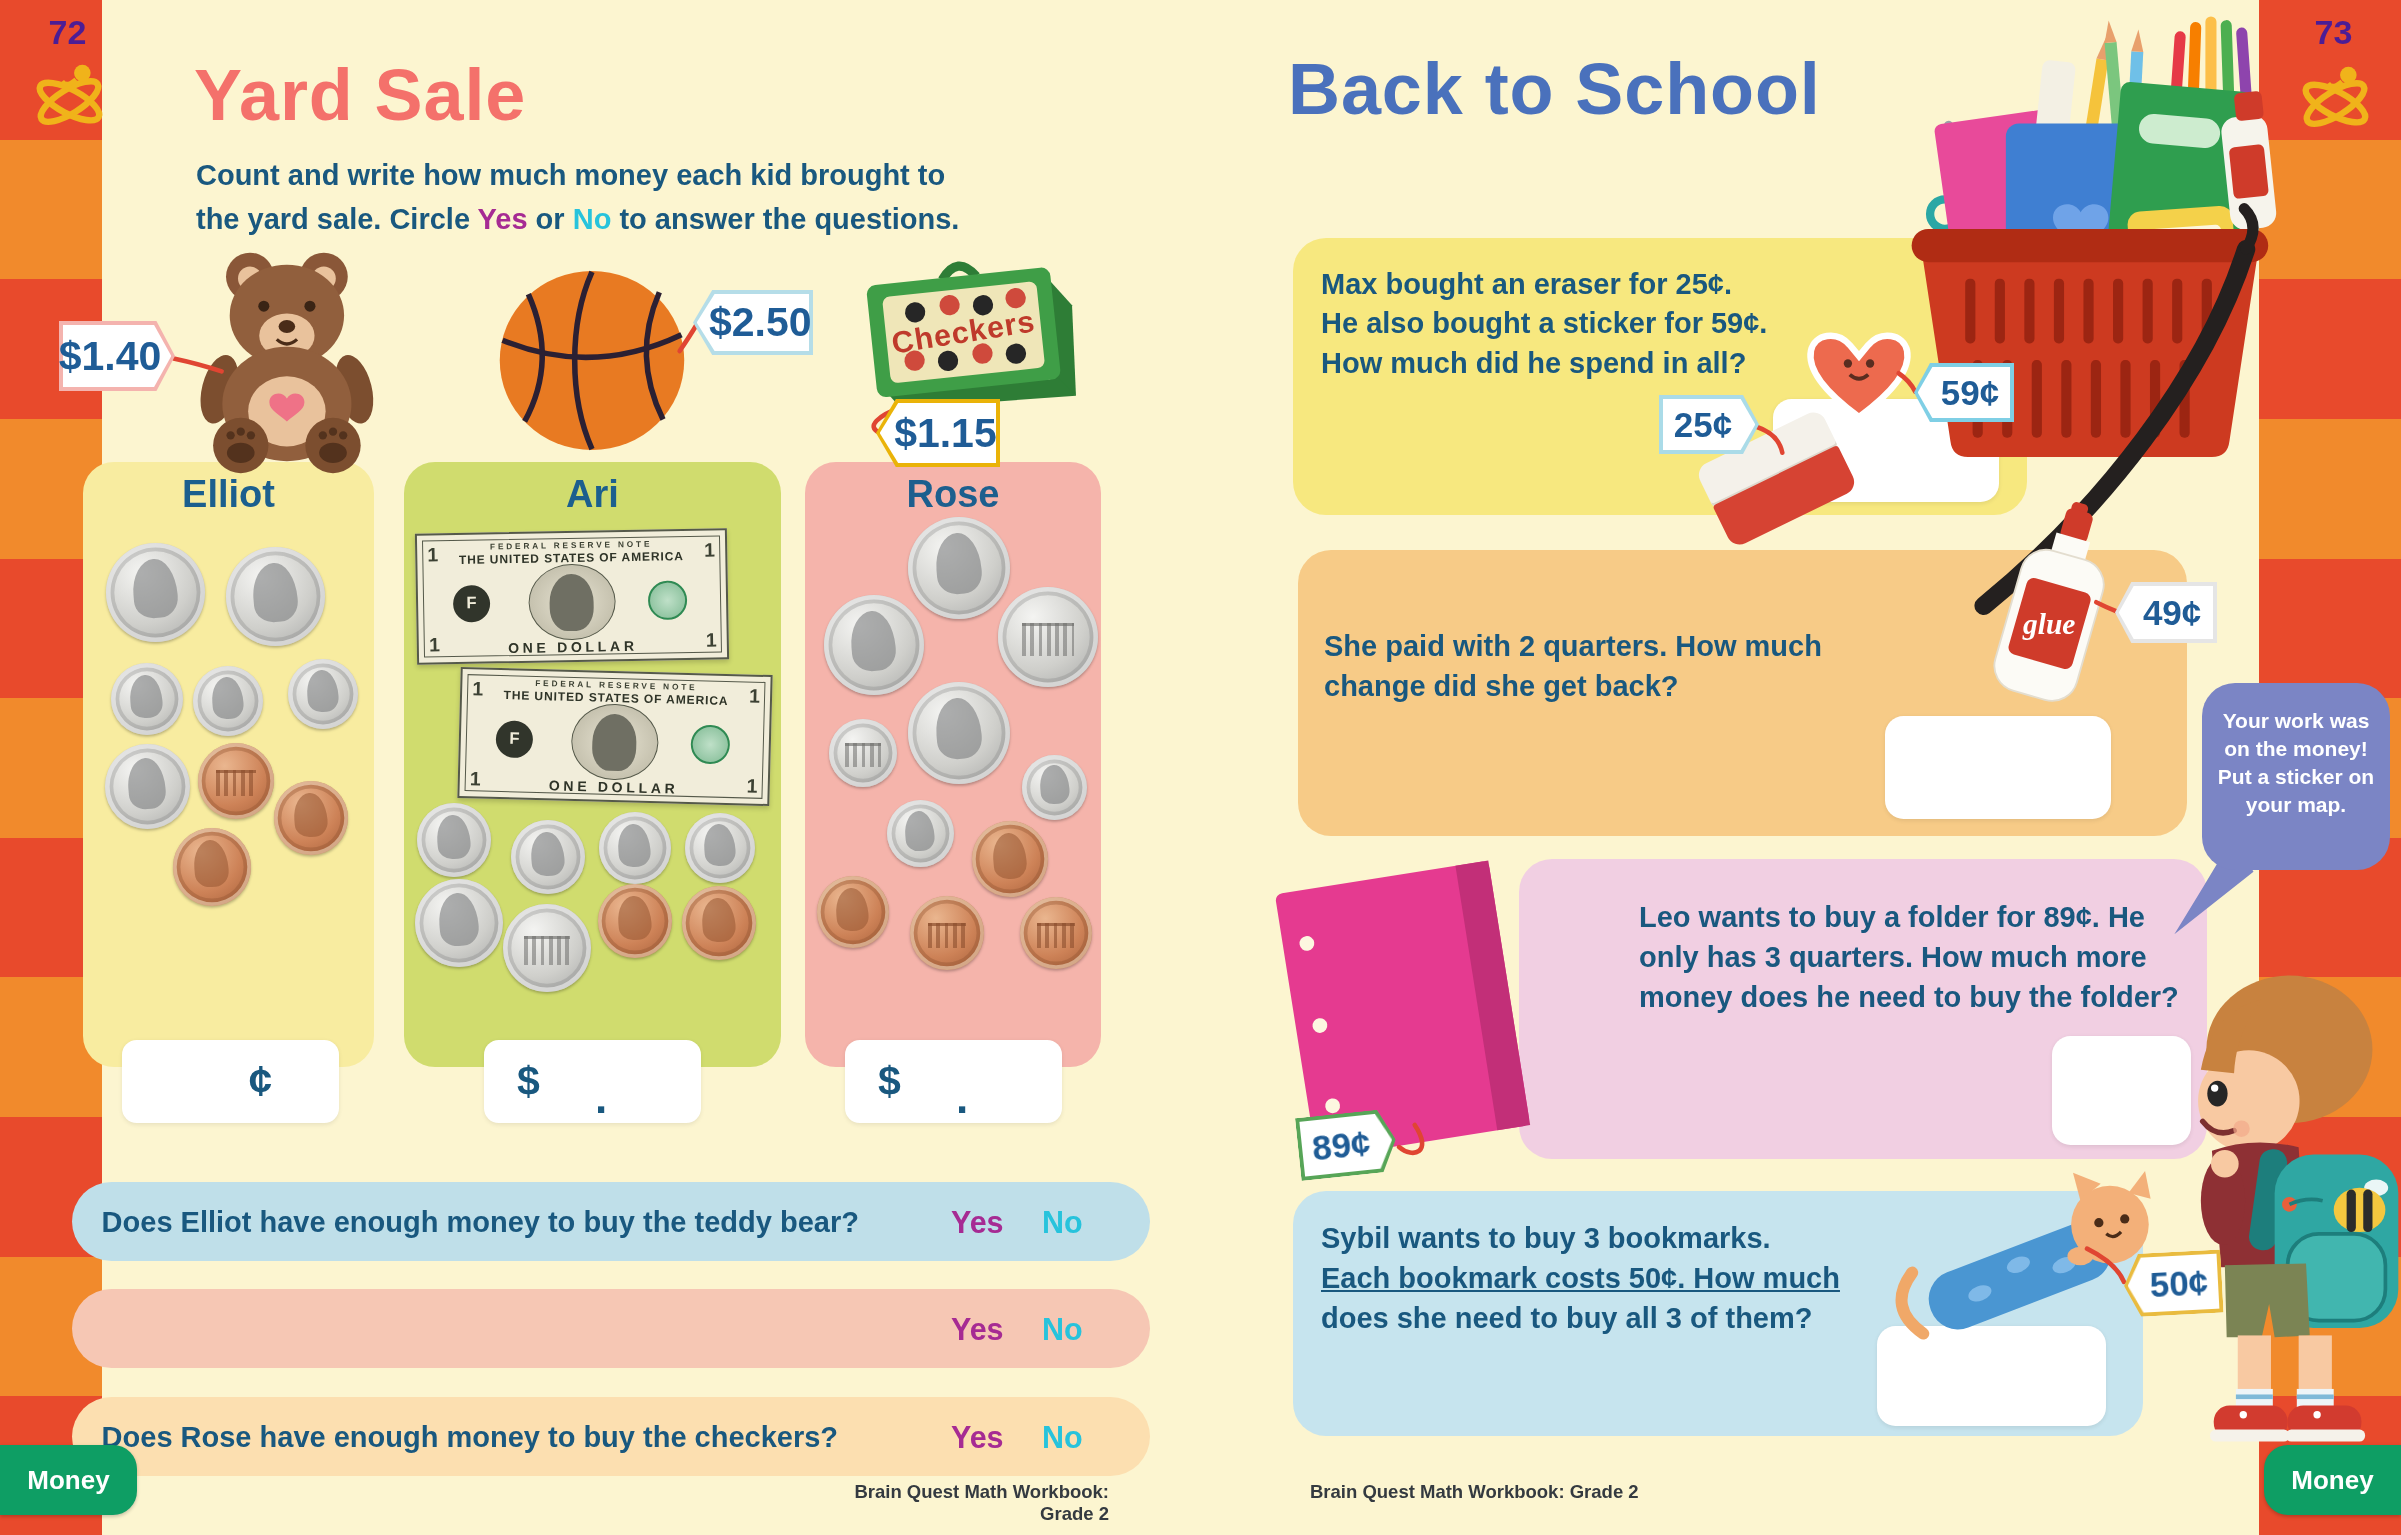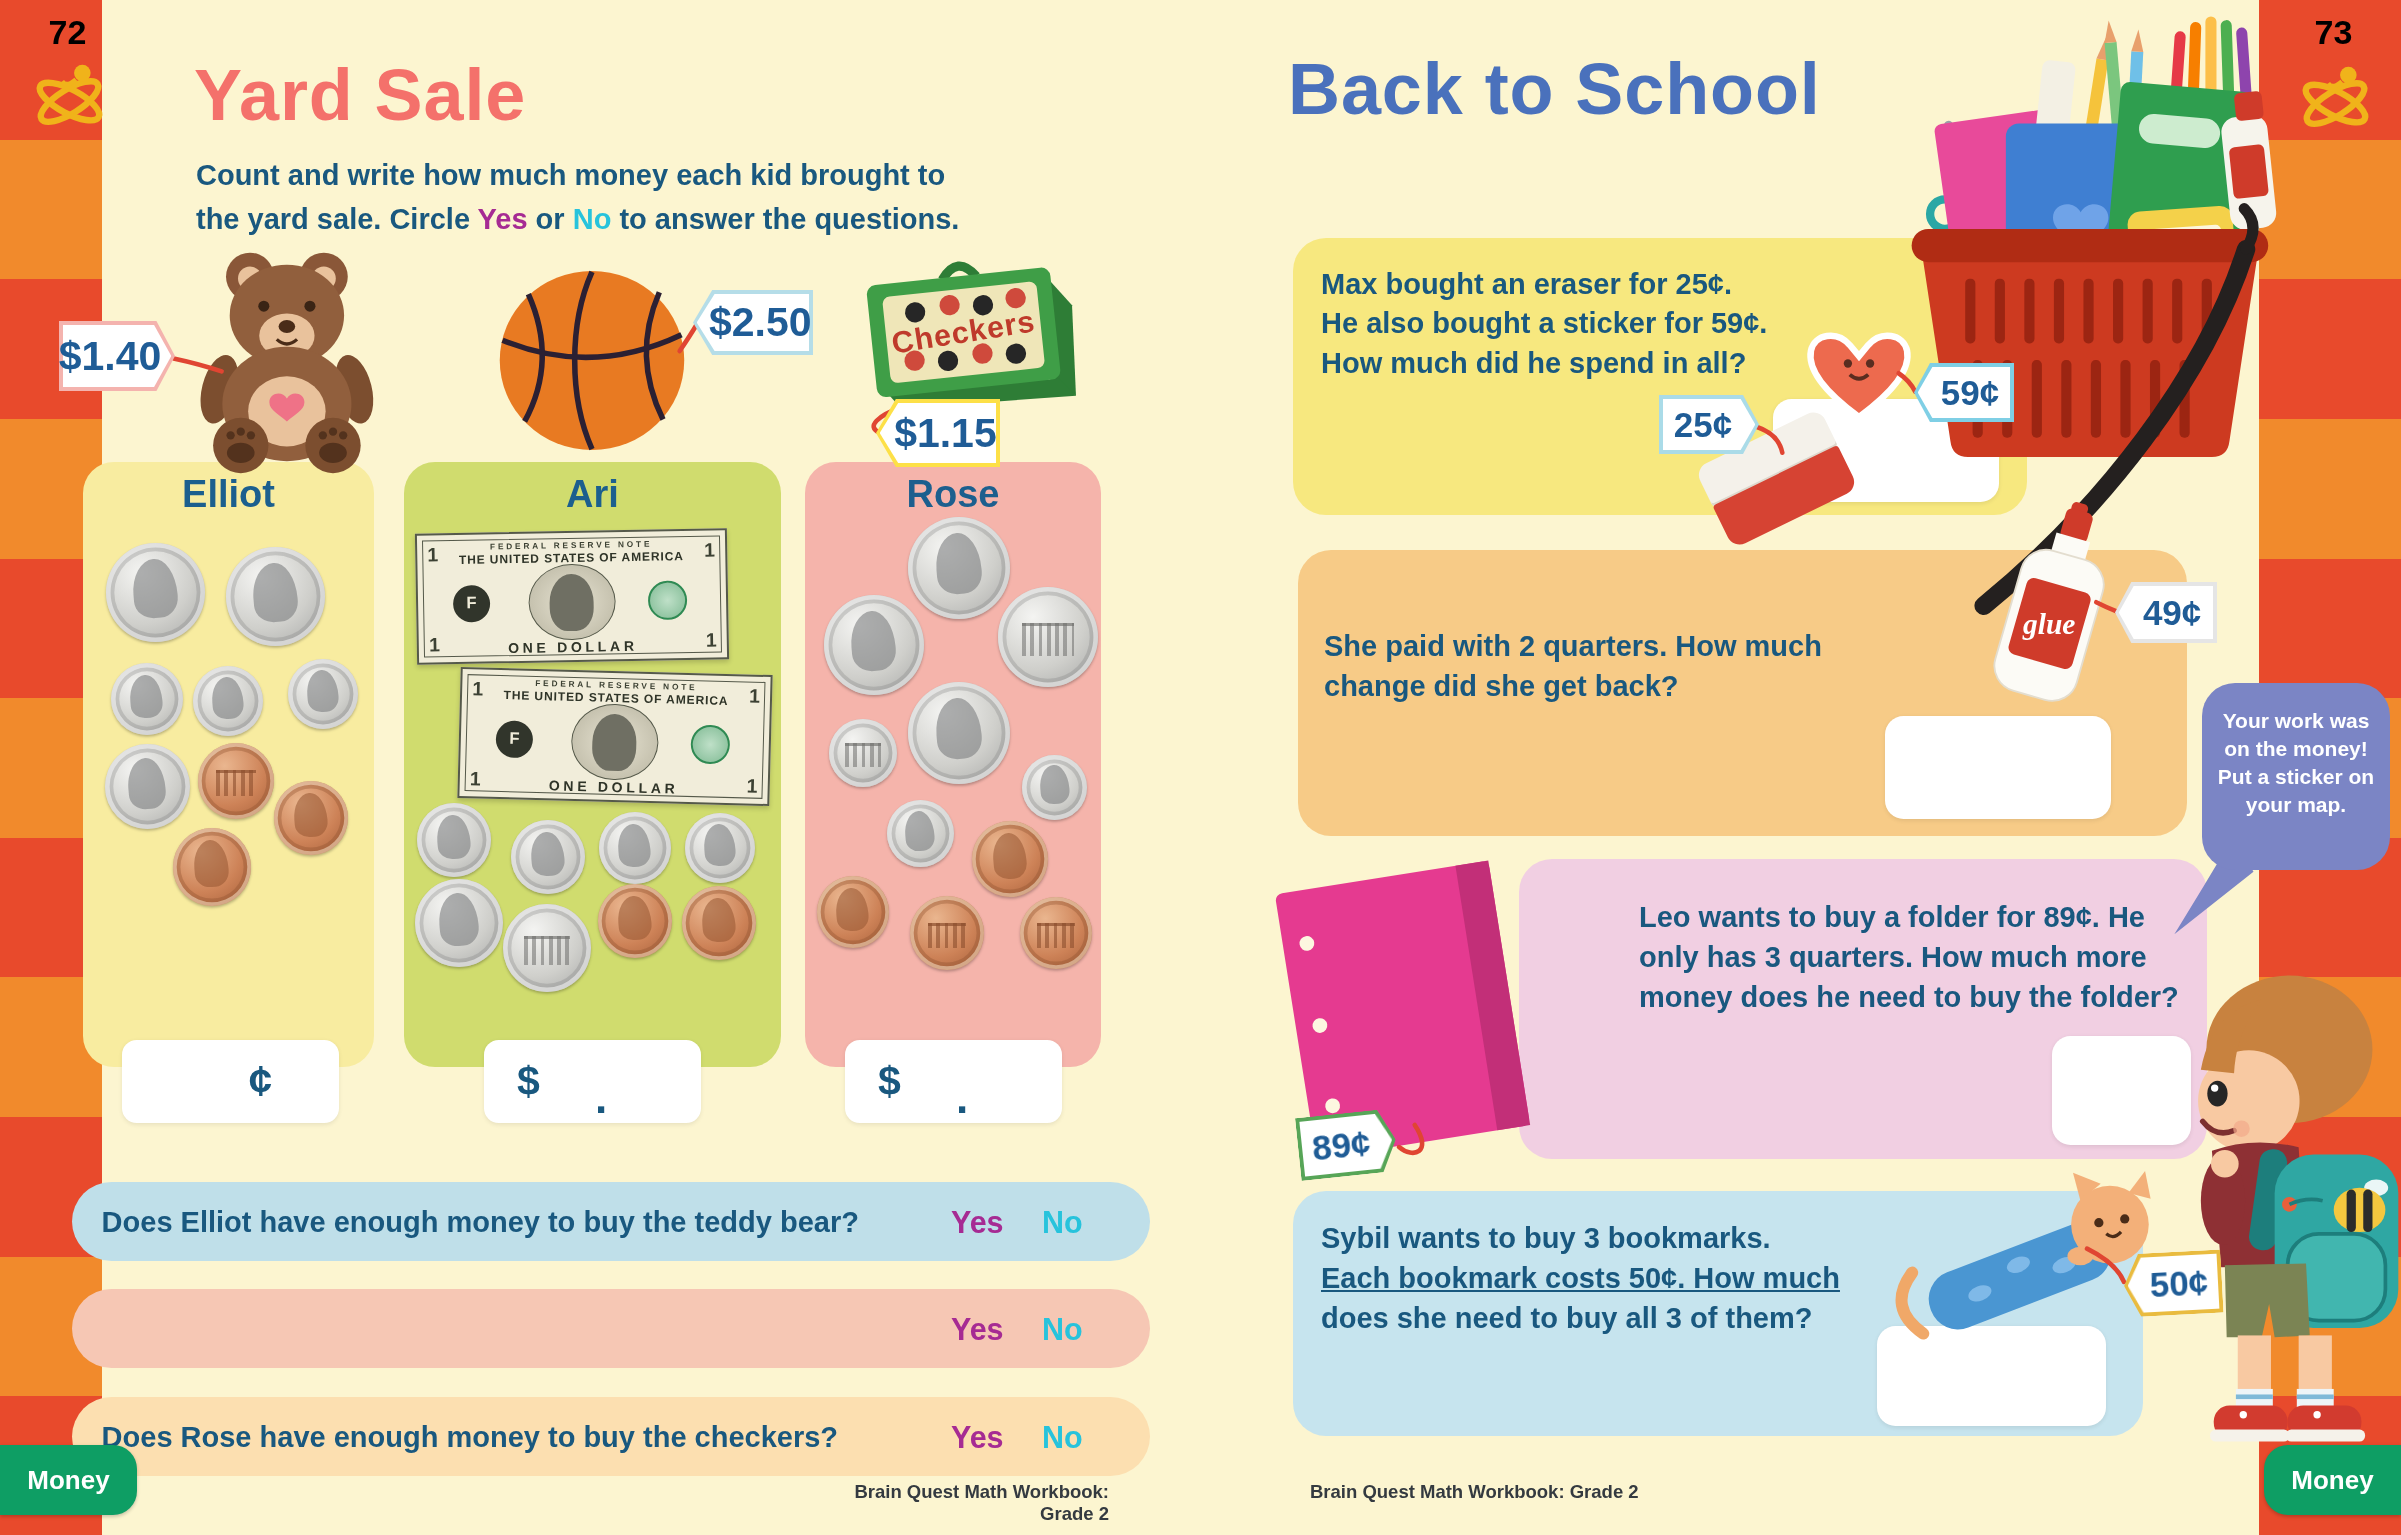--- a/index.html
+++ b/index.html
@@ -6,21 +6,21 @@
   .spread{
     position:relative;width:2401px;height:1536px;overflow:hidden;
     background:var(--bg,#fcf5d0);
     font-family:"Liberation Sans",sans-serif;
   }
   
   .stripe-col{position:absolute;top:0;height:1536px;z-index:1;}
   .stripe-col.left{left:0;width:102px;}
   .stripe-col.right{right:0;width:142px;}
   .stripe{position:absolute;left:0;width:100%;}
-  .page-num{position:absolute;z-index:8;width:79px;text-align:center;font-size:34px;font-weight:bold;color:#000000;}
+  .page-num{position:absolute;z-index:8;width:79px;text-align:center;font-size:34px;font-weight:bold;color:#4c1d95;}
   .bee{position:absolute;z-index:8;}
   
   .title{position:absolute;z-index:3;font-weight:bold;letter-spacing:0.9px;}
   .title.left{left:194px;top:54px;font-size:72px;color:var(--title-left,#f4716b);}
   .title.right{left:1288px;top:48px;font-size:72px;color:var(--title-right,#4a71bc);}
   .instr{position:absolute;z-index:3;font-size:29px;font-weight:bold;color:var(--text-blue,#19587f);white-space:nowrap;}
   .w-yes{color:var(--yes,#a62b93);}
   .w-no{color:var(--no,#27c3dc);}
   
   .kid-col{position:absolute;z-index:2;border-radius:31px;}
@@ -575,21 +575,21 @@
 
   <div id="tags-layer">
       <div class="tag pr" style="left: 59px; top: 321px; width: 116px; height: 70px; background: rgb(244, 179, 174); transform: none;">
         <div class="tag-in"></div>
         <div class="tag-label" style="font-size: 41px;">$1.40</div>
       </div>
       <div class="tag pl" style="left: 693px; top: 290px; width: 120px; height: 65px; background: rgb(181, 221, 232); transform: none;">
         <div class="tag-in"></div>
         <div class="tag-label" style="font-size: 41px;">$2.50</div>
       </div>
-      <div class="tag pl" style="left: 876px; top: 399px; width: 124px; height: 68px; background: #fde047; transform: none;">
+      <div class="tag pl" style="left: 876px; top: 399px; width: 124px; height: 68px; background: #eab308; transform: none;">
         <div class="tag-in"></div>
         <div class="tag-label" style="font-size: 41px;">$1.15</div>
       </div>
       <div class="tag pr" style="left: 1659px; top: 395px; width: 100px; height: 59px; background: rgb(170, 219, 232); transform: none;">
         <div class="tag-in"></div>
         <div class="tag-label" style="font-size: 35px;">25¢</div>
       </div>
       <div class="tag pl" style="left: 1914px; top: 363px; width: 100px; height: 59px; background: rgb(127, 207, 229); transform: none;">
         <div class="tag-in"></div>
         <div class="tag-label" style="font-size: 35px;">59¢</div>

